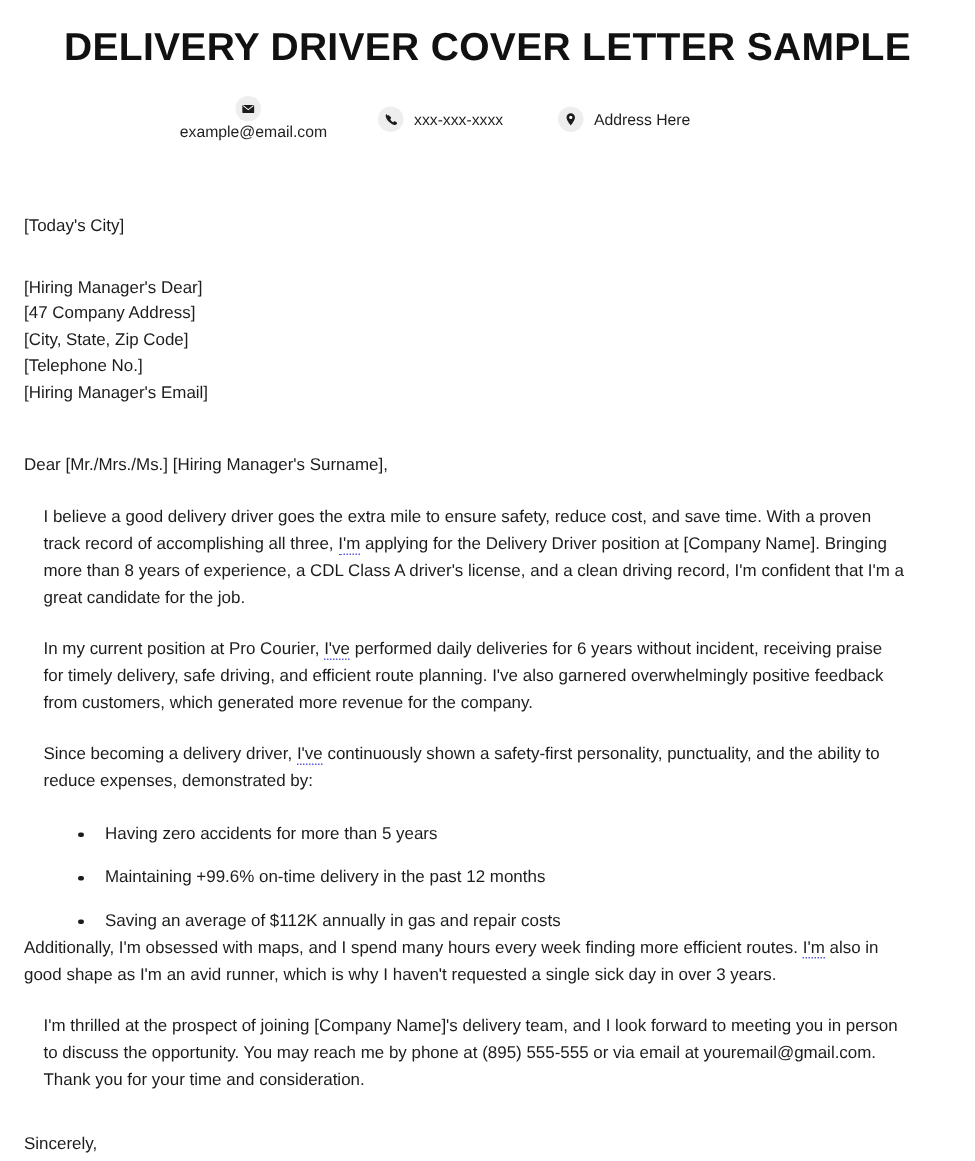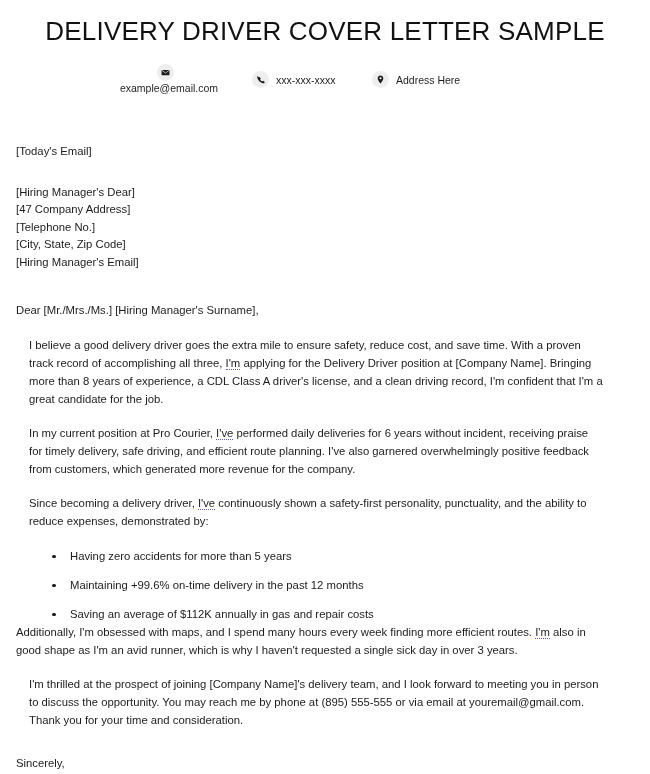--- a/index.html
+++ b/index.html
@@ -21,21 +21,21 @@
     height: 774px;
     background: #ffffff;
     box-sizing: border-box;
     overflow: hidden;
   }
 
   
   .doc-title {
     text-align: center;
     font-size: 26px;
-    font-weight: 400;
+    font-weight: 700;
     letter-spacing: 0.2px;
     color: #111111;
     margin: 0;
     padding: 14px 0 0 0;
     line-height: 34px;
     white-space: nowrap;
   }
 
   .contact-bar {
     display: flex;
@@ -168,28 +168,28 @@
         </svg>
       </span>
       <span class="contact-text">Address Here</span>
     </div>
 
   </div>
 
   <div class="letter">
 
     <div class="block-date">
-      <div class="line">[Today's Email]</div>
+      <div class="line">[Today's City]</div>
     </div>
 
     <div class="block-recipient">
       <div class="line">[Hiring Manager's Dear]</div>
       <div class="line">[47 Company Address]</div>
+      <div class="line">[City, State, Zip Code]</div>
       <div class="line">[Telephone No.]</div>
-      <div class="line">[City, State, Zip Code]</div>
       <div class="line">[Hiring Manager's Email]</div>
     </div>
 
     <div class="block-salutation">
       <div class="line">Dear [Mr./Mrs./Ms.] [Hiring Manager's Surname],</div>
     </div>
 
     <p class="para para-1"><span>I believe a good delivery driver goes the extra mile to ensure safety, reduce cost, and save time. With a proven track record of accomplishing all three, </span><span class="grammar">I'm</span><span> applying for the Delivery Driver position at [Company Name]. Bringing more than 8 years of experience, a CDL Class A driver's license, and a clean driving record, I'm confident that I'm a great candidate for the job.</span></p>
 
     <p class="para"><span>In my current position at Pro Courier, </span><span class="grammar">I've</span><span> performed daily deliveries for 6 years without incident, receiving praise for timely delivery, safe driving, and efficient route planning. I've also garnered overwhelmingly positive feedback from customers, which generated more revenue for the company.</span></p>

